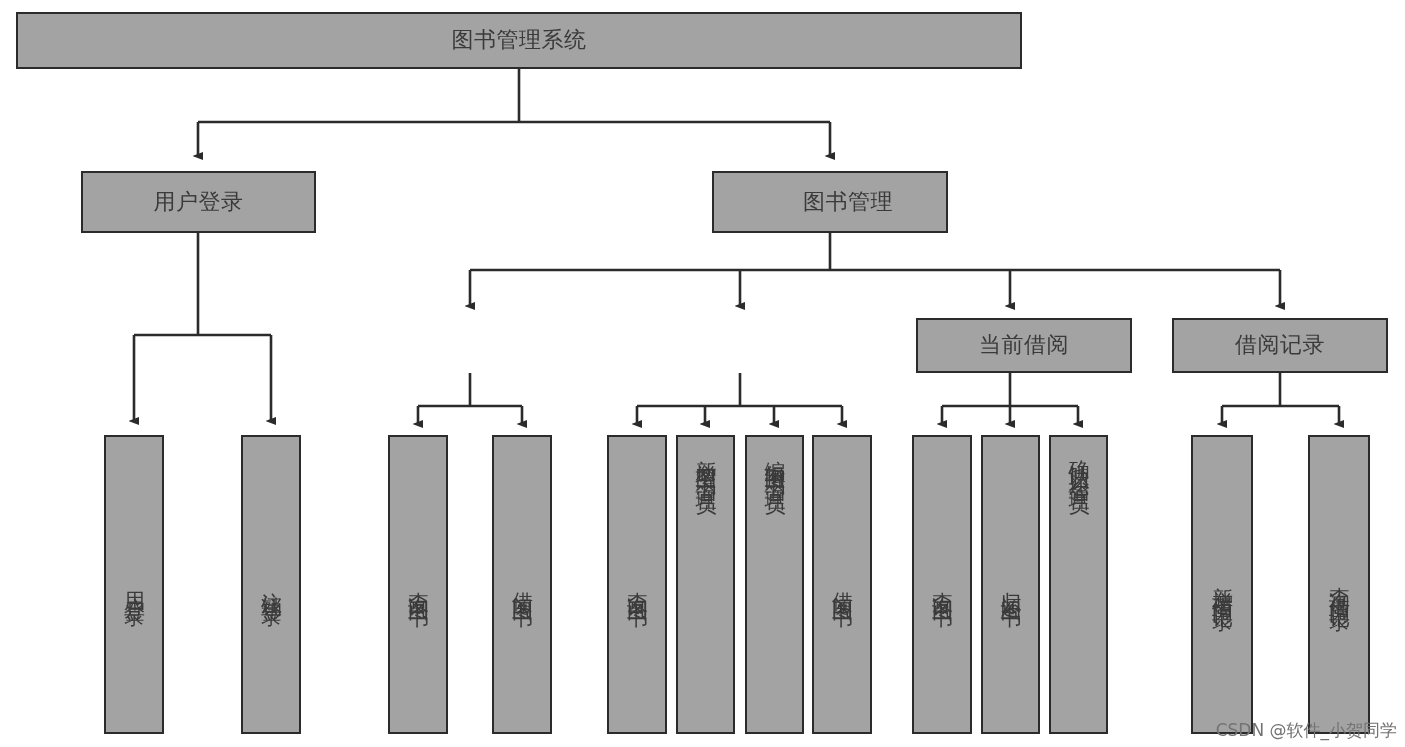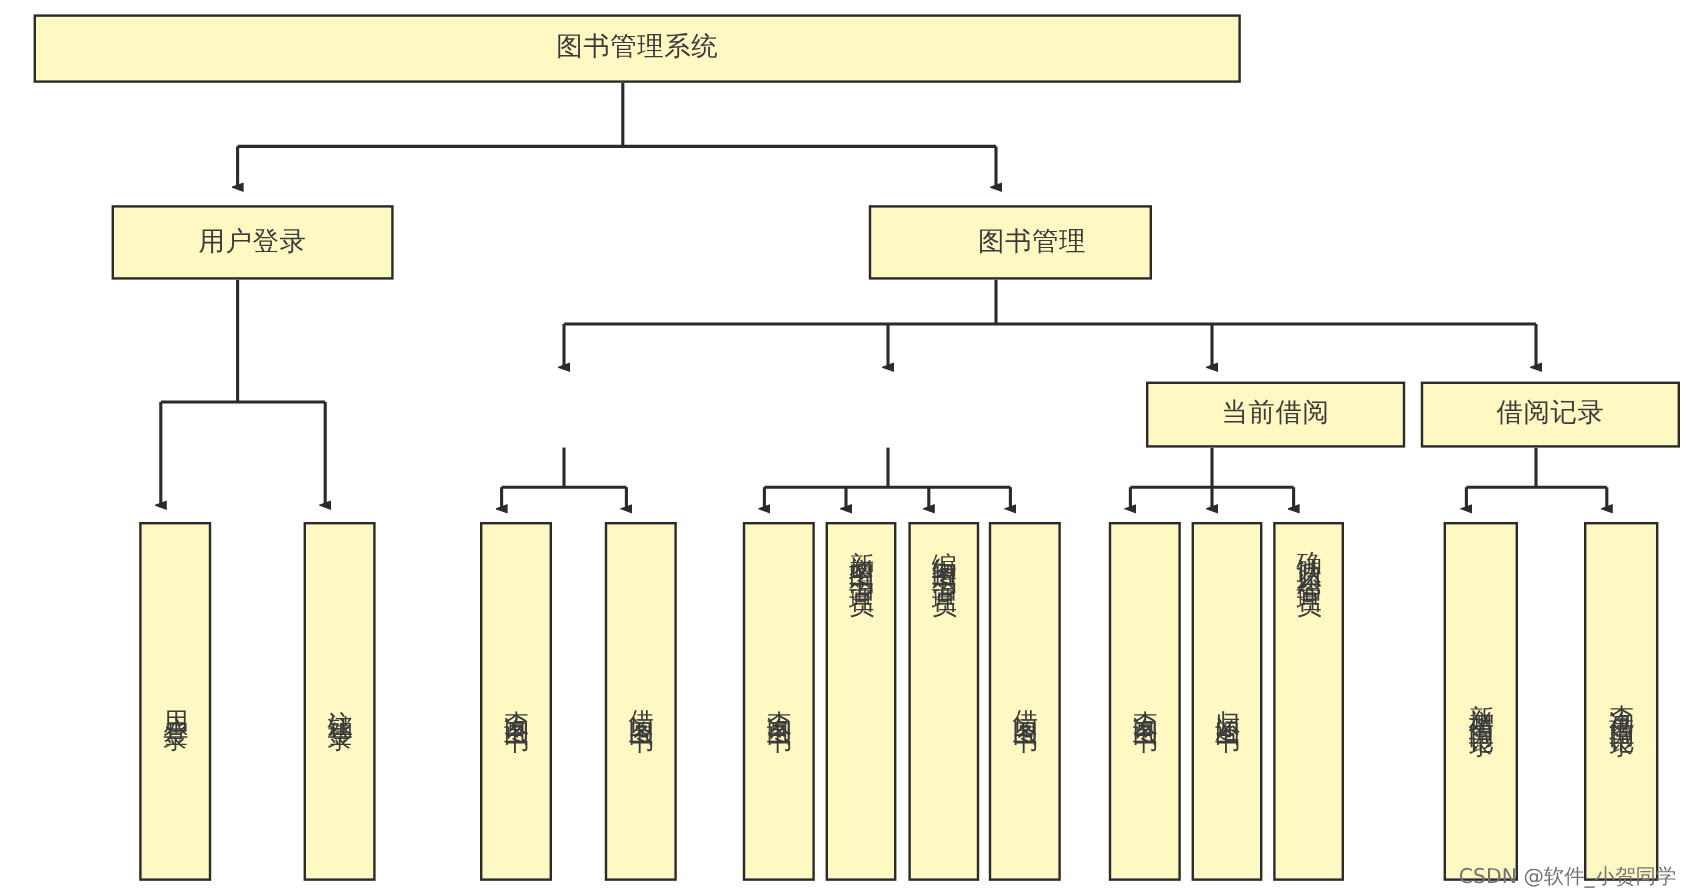--- a/index.html
+++ b/index.html
@@ -22,26 +22,25 @@
   svg#diagram-svg {
     position: absolute;
     left: 0;
     top: 0;
     width: 1405px;
     height: 747px;
   }
   .node-box {
     position: absolute;
     box-sizing: border-box;
-    background: #fef9c3;
+    background: #a3a3a3;
     border: 2px solid #2b2b2b;
     display: flex;
     align-items: center;
     justify-content: center;
-    margin-left: 12px;
   }
   .node-label-h {
     font-size: 22px;
     color: #3a3a3a;
     line-height: 1.1;
     white-space: nowrap;
     letter-spacing: 0.5px;
   }
   .node-box.leaf {
     align-items: flex-start;
@@ -148,21 +147,21 @@
     <span class="node-label-h">图书管理系统</span>
   </div>
 
   <div class="node-box" style="left:81px; top:171px; width:235px; height:62px;">
     <span class="node-label-h">用户登录</span>
   </div>
   <div class="node-box" style="left:712px; top:171px; width:236px; height:62px;padding-left:36px;">
     <span class="node-label-h">图书管理</span>
   </div>
 
-  <div class="node-box" style="left:943px; top:318px; width:216px; height:55px;">
+  <div class="node-box" style="left:916px; top:318px; width:216px; height:55px;">
     <span class="node-label-h">当前借阅</span>
   </div>
   <div class="node-box" style="left:1172px; top:318px; width:216px; height:55px;text-align:center;">
     <span class="node-label-h">借阅记录</span>
   </div>
 
   <div class="node-box leaf centered" style="left:104px; top:435px; width:60px; height:299px;">
     <span class="node-label-v">用户登录</span>
   </div>
   <div class="node-box leaf centered" style="left:241px; top:435px; width:60px; height:299px;">

